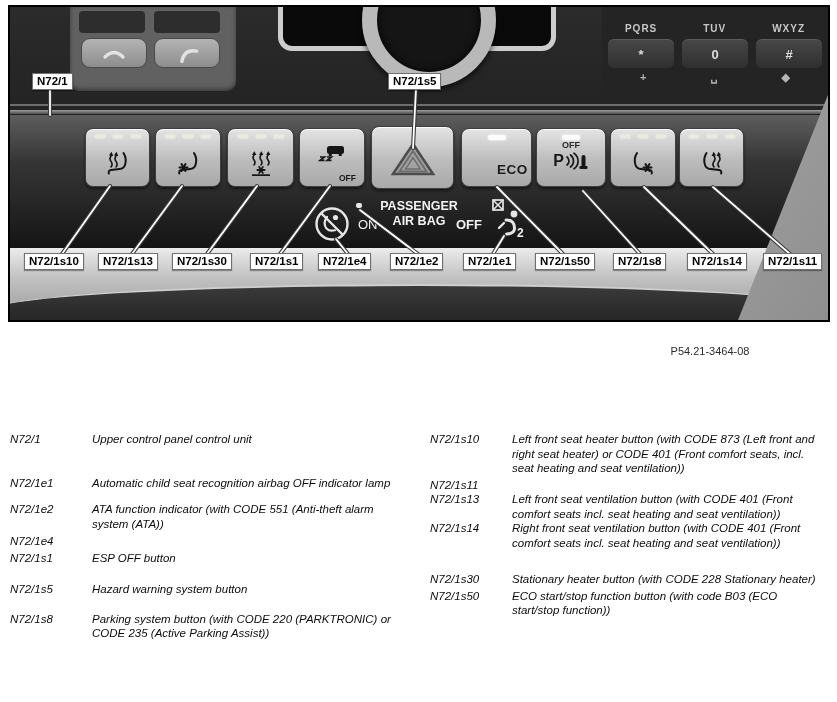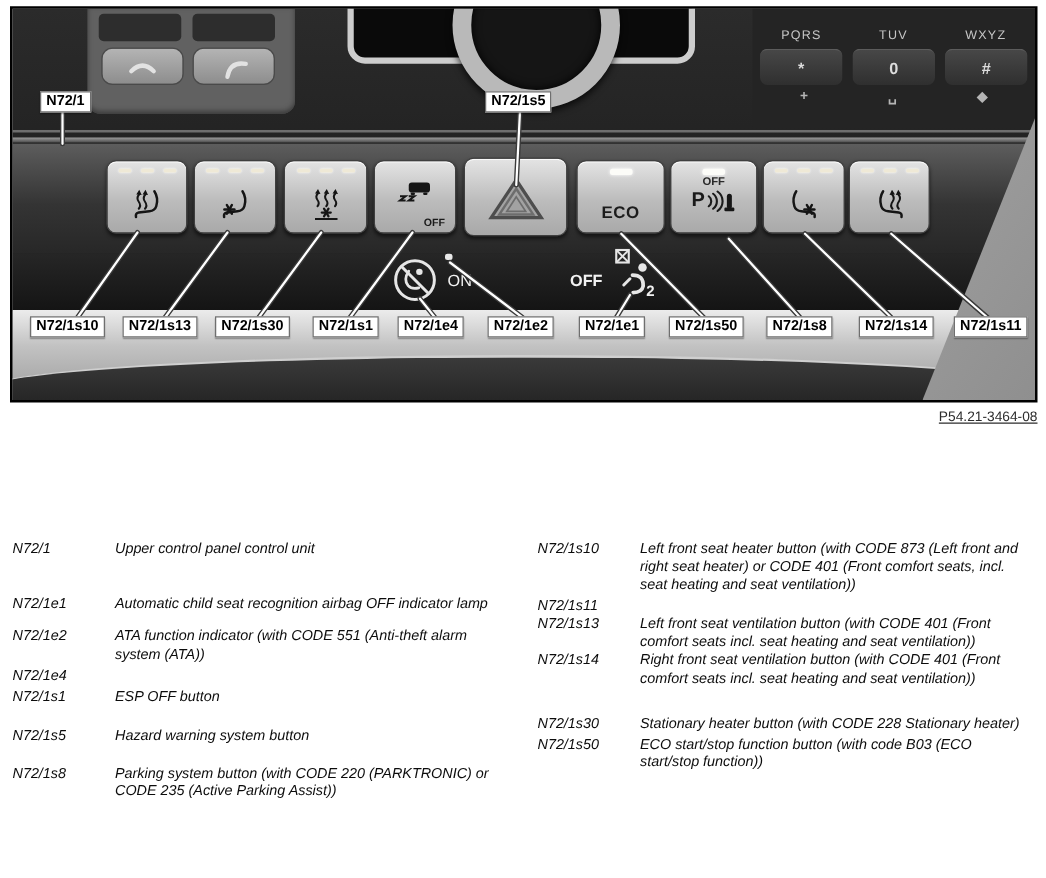--- a/index.html
+++ b/index.html
@@ -22,21 +22,21 @@
   .phone-btn.p1{left:11px;} .phone-btn.p2{left:84px;}
 
   .bezel{left:268px;top:-20px;width:268px;height:54px;border:5px solid #cdcdcd;
          border-radius:14px;background:#0a0a0a;}
   .knob{left:352px;top:-54px;width:104px;height:104px;border-radius:50%;
         border:15px solid #b9b9b9;background:#151515;
         box-shadow:0 3px 6px rgba(0,0,0,.7), inset 0 0 8px #000;}
 
   .keypad{left:592px;top:0;width:226px;height:94px;background:#242424;}
   .kp-letters{position:absolute;left:0;top:16px;width:100%;display:flex;justify-content:space-around;
-              color:#c6c6c6;font-size:10px;font-weight:normal;letter-spacing:1px;}
+              color:#c6c6c6;font-size:10px;font-weight:bold;letter-spacing:1px;}
   .kp-letters span{position:static;}
   .kp-keys{position:absolute;left:6px;top:32px;width:214px;display:flex;justify-content:space-between;}
   .kp-key{position:static;width:66px;height:28px;background:linear-gradient(180deg,#474747,#2f2f2f);
           border-radius:6px;border-top:1px solid #5c5c5c;color:#ddd;font-size:13px;font-weight:bold;
           display:flex;align-items:center;justify-content:center;}
   .kp-mods{position:absolute;left:6px;top:64px;width:214px;display:flex;justify-content:space-around;
            color:#b5b5b5;font-size:11px;font-weight:bold;}
   .kp-mods span{position:static;}
 
   .hline1{left:0;top:97px;width:100%;height:2px;background:#6e6e6e;}
@@ -76,22 +76,22 @@
          clip-path:polygon(100% 28%, 89% 100%, 100% 100%);}
 
   .lines-svg{left:0;top:0;width:818px;height:313px;}
 
   .callout{top:246px;background:#fff;border:1px solid #6f6f6f;color:#000;font-weight:bold;
            font-size:11.5px;line-height:13px;padding:1px 4px;white-space:nowrap;
            box-shadow:0 1px 1px rgba(0,0,0,.35);}
   .callout-top{top:66px;}
 
   
-  .part-number{position:absolute;left:590px;top:328px;width:240px;text-align:right;
-               font-size:11px;color:#2c2c2c;text-decoration:underline;}
+  .part-number{position:absolute;left:590px;top:345px;width:240px;text-align:center;
+               font-size:11px;color:#2c2c2c;}
 
   .legend-col{position:absolute;top:432px;color:#0c0c0c;font-style:italic;font-size:11.5px;
               line-height:14.5px;}
   .legend-col.left{left:10px;width:412px;}
   .legend-col.right{left:430px;width:400px;}
   .lrow{display:flex;}
   .term{width:82px;flex:0 0 82px;}
   .legend-col.left .desc{width:302px;}
   .legend-col.right .desc{width:312px;}
 </style>
@@ -223,21 +223,21 @@
         <path d="M23,11 L36.5,31.5 H9.5 Z" fill="none" stroke="#6d6d6d" stroke-width="2"></path>
         <path d="M23,17.5 L30.5,29 H15.5 Z" fill="none" stroke="#6d6d6d" stroke-width="1.4"></path>
       </svg>
         </div>
     </div>
 
     <div class="btn" style="left:451px;top:121px;width:69px;height:57px;">
       <div class="leds">
           <span class="ledbar"></span>
         </div>
-      <div class="bicon" style="top:20px;">
+      <div class="bicon" style="top:20px;padding-left:16px;">
           <span class="eco-text">ECO</span>
         </div>
     </div>
 
     <div class="btn" style="left:526px;top:121px;width:68px;height:57px;">
       <div class="leds">
           <span class="ledbar"></span>
         </div>
       <div class="park-off">OFF</div>
       <div class="park-row">
@@ -291,20 +291,24 @@
     </div>
 
     <svg style="left:303px;top:197px;" width="38" height="40" viewBox="0 0 38 40">
       <circle cx="19" cy="20" r="15.5" fill="none" stroke="#e6e6e6" stroke-width="2.4"></circle>
       <path d="M14,13 q-4.5,6.5 -.5,11.5 q3,3.2 8.5,1.8" stroke="#e6e6e6" stroke-width="2.2" fill="none" stroke-linecap="round"></path>
       <circle cx="22.5" cy="13.5" r="2.6" fill="#e6e6e6"></circle>
       <line x1="8" y1="9" x2="30" y2="31" stroke="#e6e6e6" stroke-width="2.4"></line>
     </svg>
     <div class="ab-led"></div>
     <span class="ab-on">ON</span>
+    <div class="ab-lines">
+      <span>PASSENGER</span>
+      <span>AIR BAG</span>
+    </div>
     <span class="ab-off">OFF</span>
     <div style="left:481px;top:191px;width:36px;height:46px;">
       <svg width="36" height="46" viewBox="0 0 36 46" style="position:static">
         <rect x="2" y="2" width="10" height="10" fill="none" stroke="#e6e6e6" stroke-width="1.7"></rect>
         <line x1="2" y1="2" x2="12" y2="12" stroke="#e6e6e6" stroke-width="1.5"></line>
         <line x1="12" y1="2" x2="2" y2="12" stroke="#e6e6e6" stroke-width="1.5"></line>
         <circle cx="23" cy="16" r="3.4" fill="#e6e6e6"></circle>
         <path d="M15,22 q9,0 8.5,9 M23.5,31 q-1,5 -8,5" stroke="#e6e6e6" stroke-width="3" fill="none" stroke-linecap="round"></path>
         <path d="M8,30 l5,-5" stroke="#e6e6e6" stroke-width="2.4" stroke-linecap="round"></path>
       </svg>

